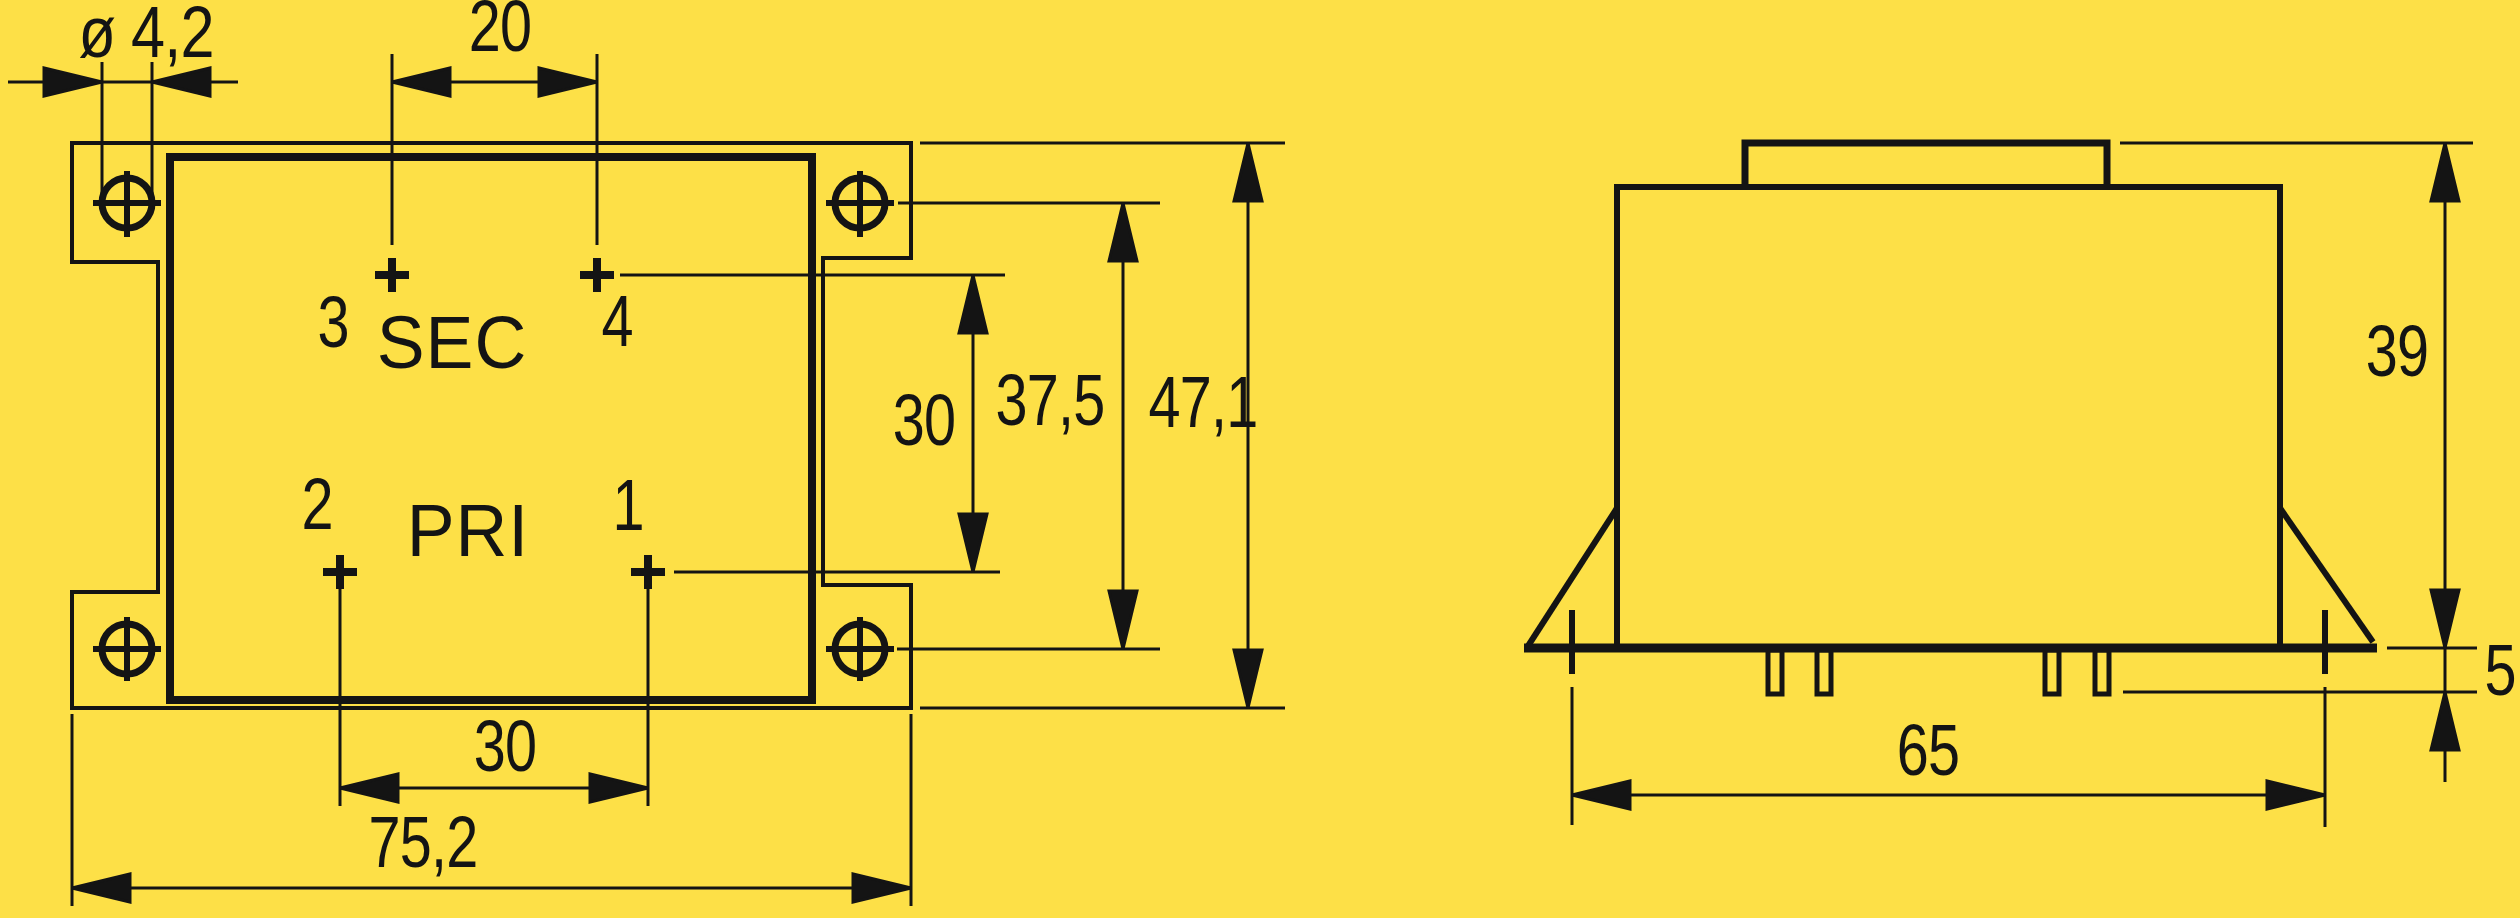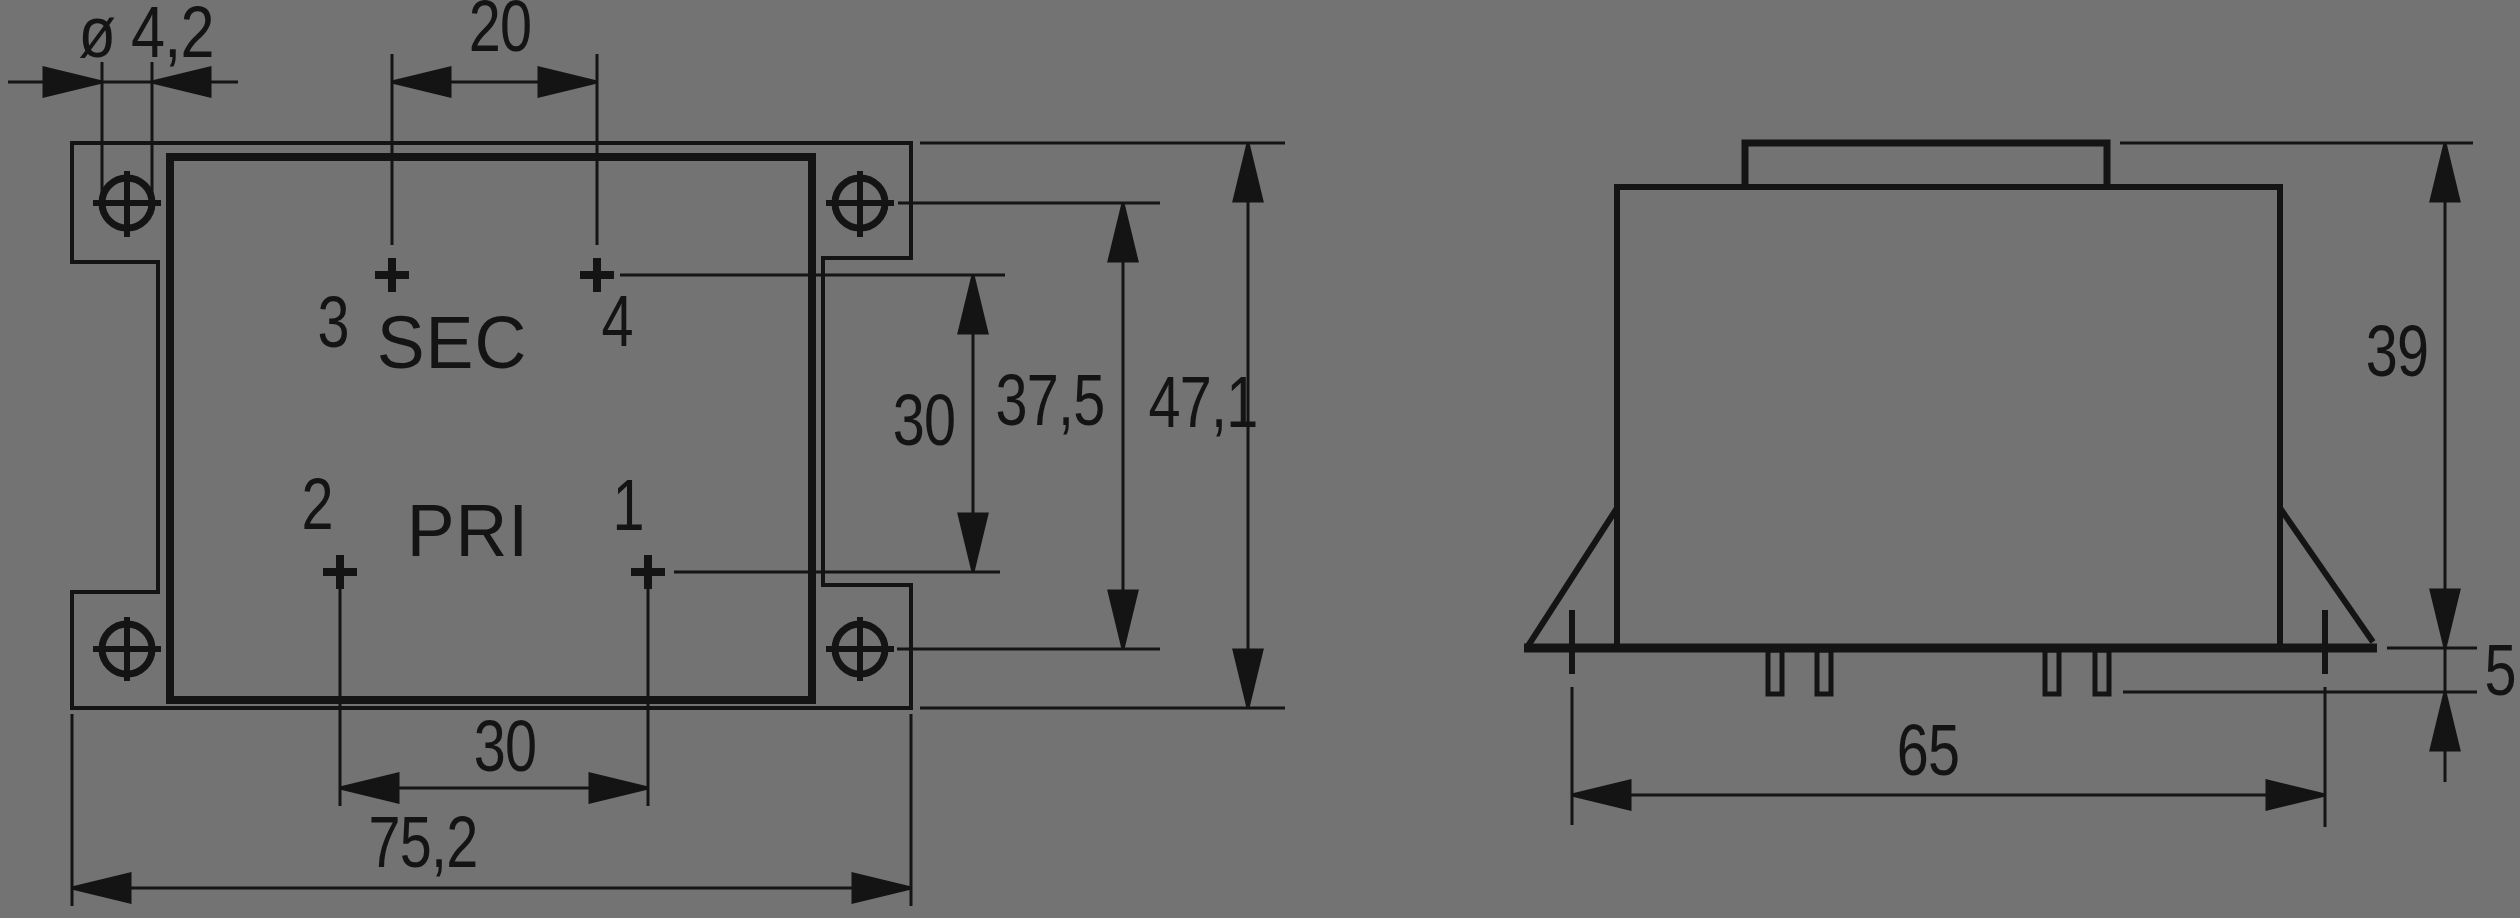--- a/index.html
+++ b/index.html
@@ -1,19 +1,19 @@
 <!DOCTYPE html>
 <html><head>
 <meta charset="utf-8">
 <style>
   html,body{margin:0;padding:0;background:#ffffff;}
   .canvas{
     position:relative;
     width:2520px;height:918px;
-    background:#737373;
+    background:#fde047;
     font-family:"Liberation Sans", sans-serif;
     overflow:hidden;
   }
   svg{position:absolute;left:0;top:0;}
   .lbl{
     position:absolute;
     color:#141414;
     white-space:nowrap;
     transform:translate(-50%,-52%) scaleX(0.80);
     font-size:72px;

